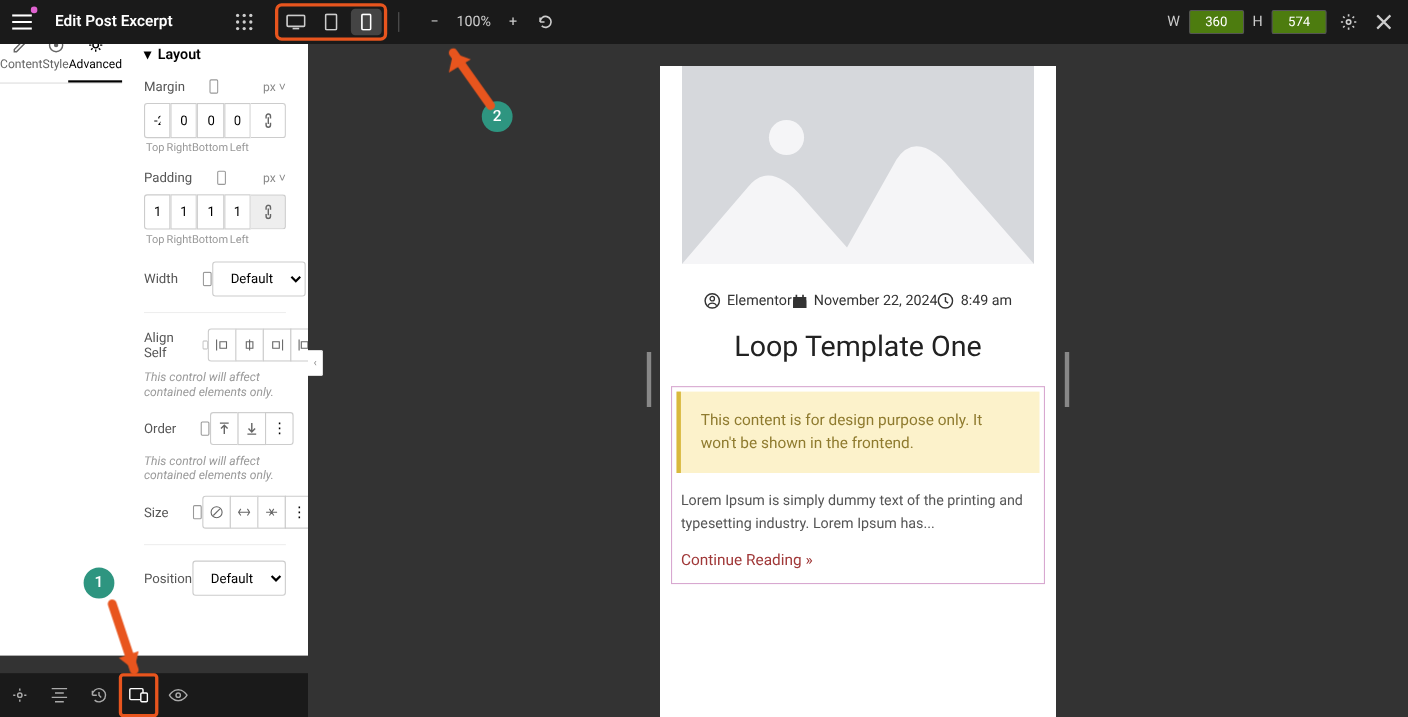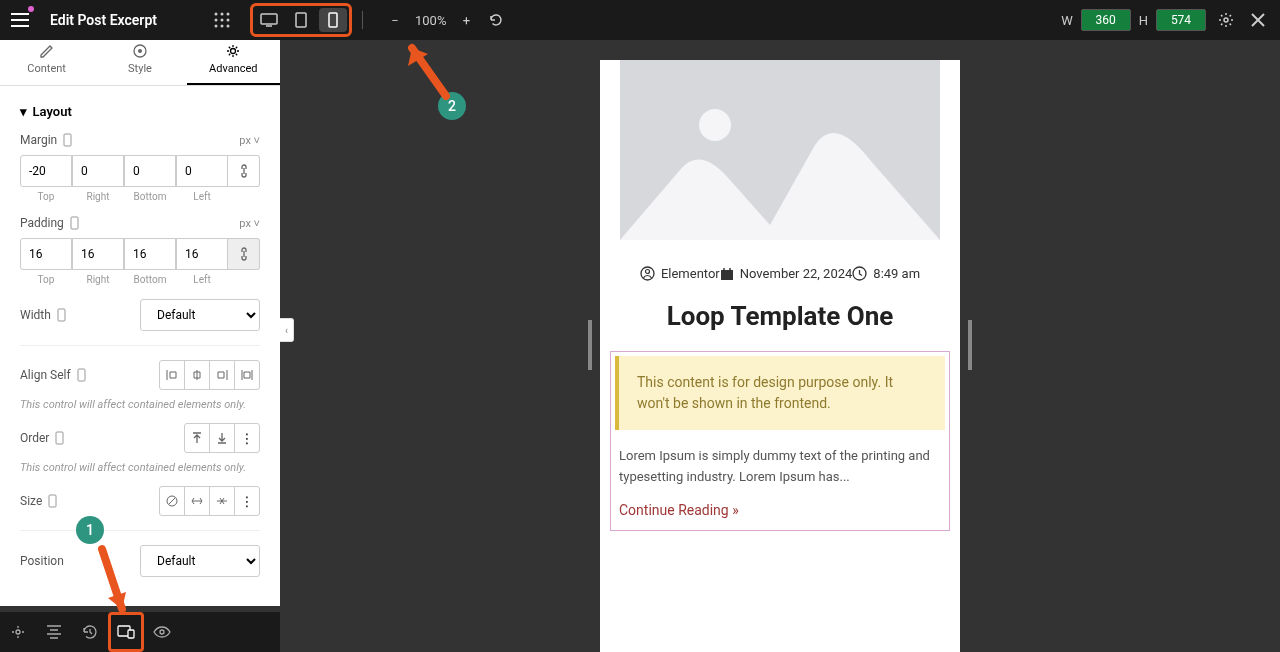--- a/index.html
+++ b/index.html
@@ -14,34 +14,34 @@
 
 .device-group{display:flex;border:3px solid #e8551e;border-radius:6px;margin-left:8px;padding:2px;gap:4px}
 .device-btn{width:28px;height:24px;display:flex;align-items:center;justify-content:center;border-radius:4px;cursor:pointer}
 .device-btn.active{background:#444}
 
 .zoom-group{display:flex;align-items:center;gap:10px;margin-left:12px;color:#ccc;font-size:13px}
 .zoom-btn{width:20px;height:20px;display:flex;align-items:center;justify-content:center;cursor:pointer}
 
 .header-right{margin-left:auto;display:flex;align-items:center;gap:8px;padding-right:10px;color:#ccc;font-size:13px}
 .dim-label{font-size:13px}
-.dim-input{width:50px;height:22px;background:#15803d;border:1px solid #555;color:#fff;text-align:center;font-size:12px;border-radius:2px}
+.dim-input{width:50px;height:22px;background:#4d7c0f;border:1px solid #555;color:#fff;text-align:center;font-size:12px;border-radius:2px}
 .icon-btn{width:24px;height:24px;display:flex;align-items:center;justify-content:center;cursor:pointer}
 
 
-.sidebar{position:absolute;left:0;top:34px;width:280px;height:572px;background:#fff;display:flex;flex-direction:column}
+.sidebar{position:absolute;left:0;top:24px;width:280px;height:572px;background:#fff;display:flex;flex-direction:row}
 .tabs{display:flex;border-bottom:1px solid #ddd;height:52px}
 .tab{flex:1;display:flex;flex-direction:column;align-items:center;justify-content:center;gap:3px;font-size:11px;color:#666;cursor:pointer;border-bottom:2px solid transparent}
 .tab.active{color:#000;border-bottom-color:#000}
 
 .panel{flex:1;overflow-y:auto;padding:0 20px}
 .section-header{display:flex;align-items:center;gap:6px;font-size:13px;font-weight:600;padding:18px 0 14px;cursor:pointer}
 
 .control-row{display:flex;align-items:center;justify-content:space-between;margin-bottom:8px}
-.control-label{font-size:12px;color:#555;display:flex;align-items:center;gap:6px}
+.control-label{font-size:12px;color:#555;display:flex;align-items:center;gap:22px}
 .unit-select{font-size:11px;color:#888;cursor:pointer}
 
 .spacing-grid{display:flex;gap:0;margin-bottom:4px}
 .spacing-cell{flex:1}
 .spacing-input{width:100%;height:32px;border:1px solid #ccc;font-size:12px;padding:0 8px;border-radius:0}
 .spacing-cell:first-child .spacing-input{border-radius:3px 0 0 3px}
 .link-cell{width:32px}
 .link-btn{width:32px;height:32px;border:1px solid #ccc;border-left:0;border-radius:0 3px 3px 0;display:flex;align-items:center;justify-content:center;background:#fff;cursor:pointer}
 .link-btn.active{background:#eee}
 .spacing-labels{display:flex;margin-bottom:14px}
@@ -70,21 +70,21 @@
 
 
 .canvas{position:absolute;left:280px;top:40px;right:0;bottom:0;background:#333;display:flex;justify-content:center;padding-top:20px}
 .preview{width:360px;background:#fff;position:relative}
 .placeholder-img{width:320px;height:180px;margin:0 auto;background:#d6d8dc;position:relative;overflow:hidden}
 .placeholder-img svg{width:100%;height:100%}
 
 .meta{display:flex;align-items:center;justify-content:center;padding:26px 10px 14px;font-size:13px;color:#333;flex-wrap:wrap}
 .meta-item{display:flex;align-items:center;gap:6px}
 
-.post-title{text-align:center;font-size:26px;font-weight:700;color:#222;padding:6px 20px 20px}
+.post-title{text-align:center;font-size:26px;font-weight:400;color:#222;padding:6px 20px 20px}
 
 .excerpt-box{margin:0 10px;border:1px solid #d8a8d0;padding:4px}
 .notice{background:#fcf2cb;border-left:4px solid #d9b93e;padding:16px 18px;color:#8f7b2f;font-size:14px;line-height:1.5;margin-bottom:16px}
 .excerpt-text{font-size:13px;color:#555;line-height:1.6;padding:0 4px 14px}
 .read-more{color:#a03838;font-size:14px;padding:0 4px 8px;display:block;cursor:pointer}
 
 
 .annotation-1{position:absolute;left:76px;top:516px;width:28px;height:28px;border-radius:50%;background:#2e9580;color:#fff;display:flex;align-items:center;justify-content:center;font-size:14px;font-weight:500;z-index:20}
 .arrow-1{position:absolute;left:94px;top:544px;z-index:20}
 .annotation-2{position:absolute;left:438px;top:92px;width:28px;height:28px;border-radius:50%;background:#2e9580;color:#fff;display:flex;align-items:center;justify-content:center;font-size:14px;font-weight:500;z-index:20}

